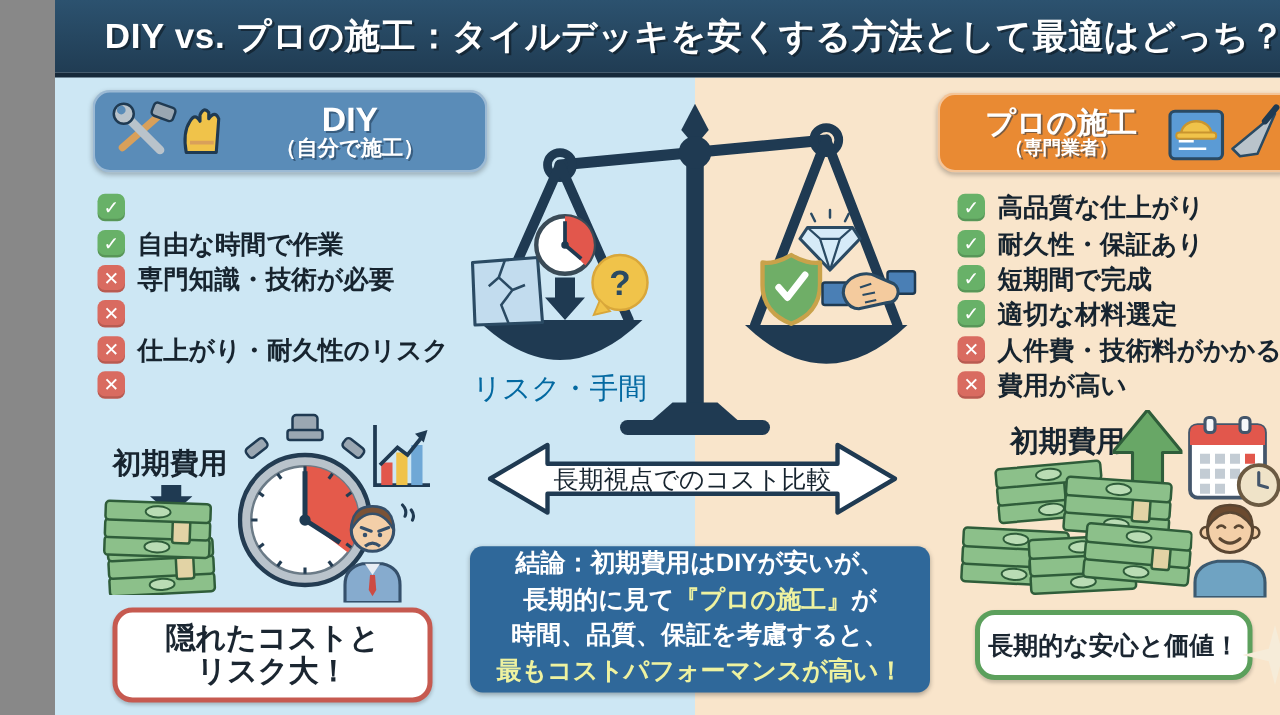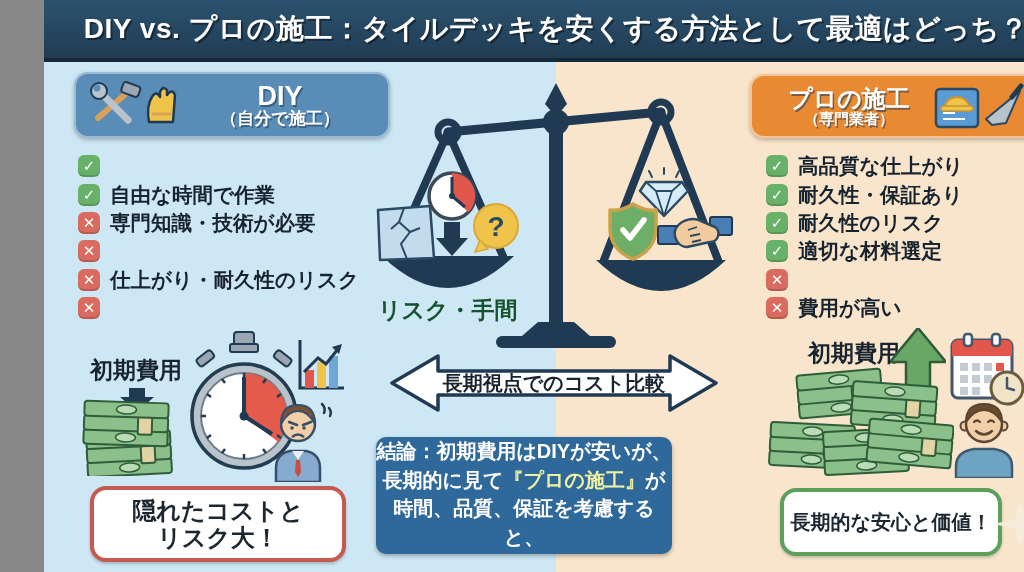--- a/index.html
+++ b/index.html
@@ -35,40 +35,40 @@
   #list-left{left:34px;top:152px;width:310px;}
   #list-right{left:722px;top:152px;width:300px;}
   .row{display:flex;align-items:center;height:28.4px;gap:10px;}
   .ic{width:22px;height:22px;border-radius:6px;flex:0 0 22px;color:#fff;font-weight:bold;
     display:flex;align-items:center;justify-content:center;font-size:15px;
     box-shadow:inset 0 -2px 0 rgba(0,0,0,.15);}
   .ic.check{background:#68b168;}
   .ic.cross{background:#d96b60;}
   .row .txt{font-size:20.5px;font-weight:bold;color:#17242f;white-space:nowrap;}
   
-  .pan-label{font-size:23px;font-weight:bold;color:#14532d;text-align:center;white-space:nowrap;}
+  .pan-label{font-size:23px;font-weight:normal;color:#0369a1;text-align:center;white-space:nowrap;}
   
   #cmp-arrow{left:346px;top:352px;width:328px;height:62px;}
   #cmp-arrow .lbl{position:absolute;left:0;top:0;width:100%;height:100%;
     display:flex;align-items:center;justify-content:center;
-    font-size:20px;font-weight:bold;color:#17242f;white-space:nowrap;}
-  
-  #conclusion{left:332px;top:437px;width:296px;height:117px;background:#2f689a;
+    font-size:20px;font-weight:normal;color:#17242f;white-space:nowrap;}
+  
+  #conclusion{left:332px;top:437px;width:368px;height:117px;background:#2f689a;
     border-radius:10px;color:#fff;font-weight:bold;font-size:20px;line-height:28.5px;
     text-align:center;box-shadow:0 2px 4px rgba(0,0,0,.3);}
   #conclusion .hl{color:#eef2a0;}
   
   .cost-label{font-size:23px;font-weight:bold;color:#17242f;white-space:nowrap;}
   
   .verdict{background:#fff;border-radius:16px;display:flex;flex-direction:column;
     align-items:center;justify-content:center;box-sizing:border-box;
     font-weight:bold;color:#1b2631;text-align:center;box-shadow:0 2px 3px rgba(0,0,0,.2);}
   #verdict-left{left:46px;top:486px;width:256px;height:76px;border:4px solid #c65a50;
     font-size:24px;line-height:27px;}
-  #verdict-right{left:736px;top:488px;width:222px;height:68px;border:4px solid #5ca05c;
+  #verdict-right{left:736px;top:488px;width:222px;height:56px;border:4px solid #5ca05c;
     font-size:20px;}
   svg{display:block;}
 </style>
 </head>
 <body>
 
 <div id="canvas">
 
   <svg width="0" height="0" style="position:absolute">
     <defs>
@@ -153,28 +153,29 @@
     <div class="row">
       <span class="ic check">✓</span>
       <span class="txt">高品質な仕上がり</span>
       </div>
     <div class="row">
       <span class="ic check">✓</span>
       <span class="txt">耐久性・保証あり</span>
       </div>
     <div class="row">
       <span class="ic check">✓</span>
-      <span class="txt">耐久性のリスク</span>
+      <span class="txt">短期間で完成</span>
       </div>
     <div class="row">
       <span class="ic check">✓</span>
       <span class="txt">適切な材料選定</span>
       </div>
     <div class="row">
       <span class="ic cross">✕</span>
+      <span class="txt">人件費・技術料がかかる</span>
       </div>
     <div class="row">
       <span class="ic cross">✕</span>
       <span class="txt">費用が高い</span>
       </div>
   </div>
 
   <svg class="abs" style="left:320px;top:70px;" width="384" height="285" viewBox="0 0 384 285">
     <g fill="#1f3a52" stroke="none">
       <polygon points="192,13 203,34 192,47 181,34"></polygon>
@@ -235,20 +236,21 @@
     <svg width="328" height="62" viewBox="0 0 328 62">
       <polygon points="2,31 48,4 48,19 280,19 280,4 326,31 280,58 280,43 48,43 48,58" fill="#fff" stroke="#1f3a52" stroke-width="3.5" stroke-linejoin="round"></polygon>
     </svg>
     <div class="lbl">長期視点でのコスト比較</div>
   </div>
 
   <div id="conclusion" class="abs">
     <div>結論：初期費用はDIYが安いが、</div>
     <div><span>長期的に見て</span><span class="hl">『プロの施工』</span><span>が</span></div>
     <div>時間、品質、保証を考慮すると、</div>
+    <div class="hl">最もコストパフォーマンスが高い！</div>
   </div>
 
   <div class="cost-label abs" style="left:46px;top:355px;">初期費用</div>
   <svg class="abs" style="left:76px;top:388px;" width="34" height="24" viewBox="0 0 34 24">
     <polygon points="9,0 25,0 25,9 34,9 17,24 0,9 9,9" fill="#1f3a52"></polygon>
   </svg>
   <svg class="abs" style="left:34px;top:398px;" width="102" height="78" viewBox="0 0 102 78">
     <use href="#money-stack" transform="translate(9,34) rotate(-3 42 22)"></use>
     <use href="#money-stack" transform="translate(6,4) rotate(2 42 22)"></use>
   </svg>

